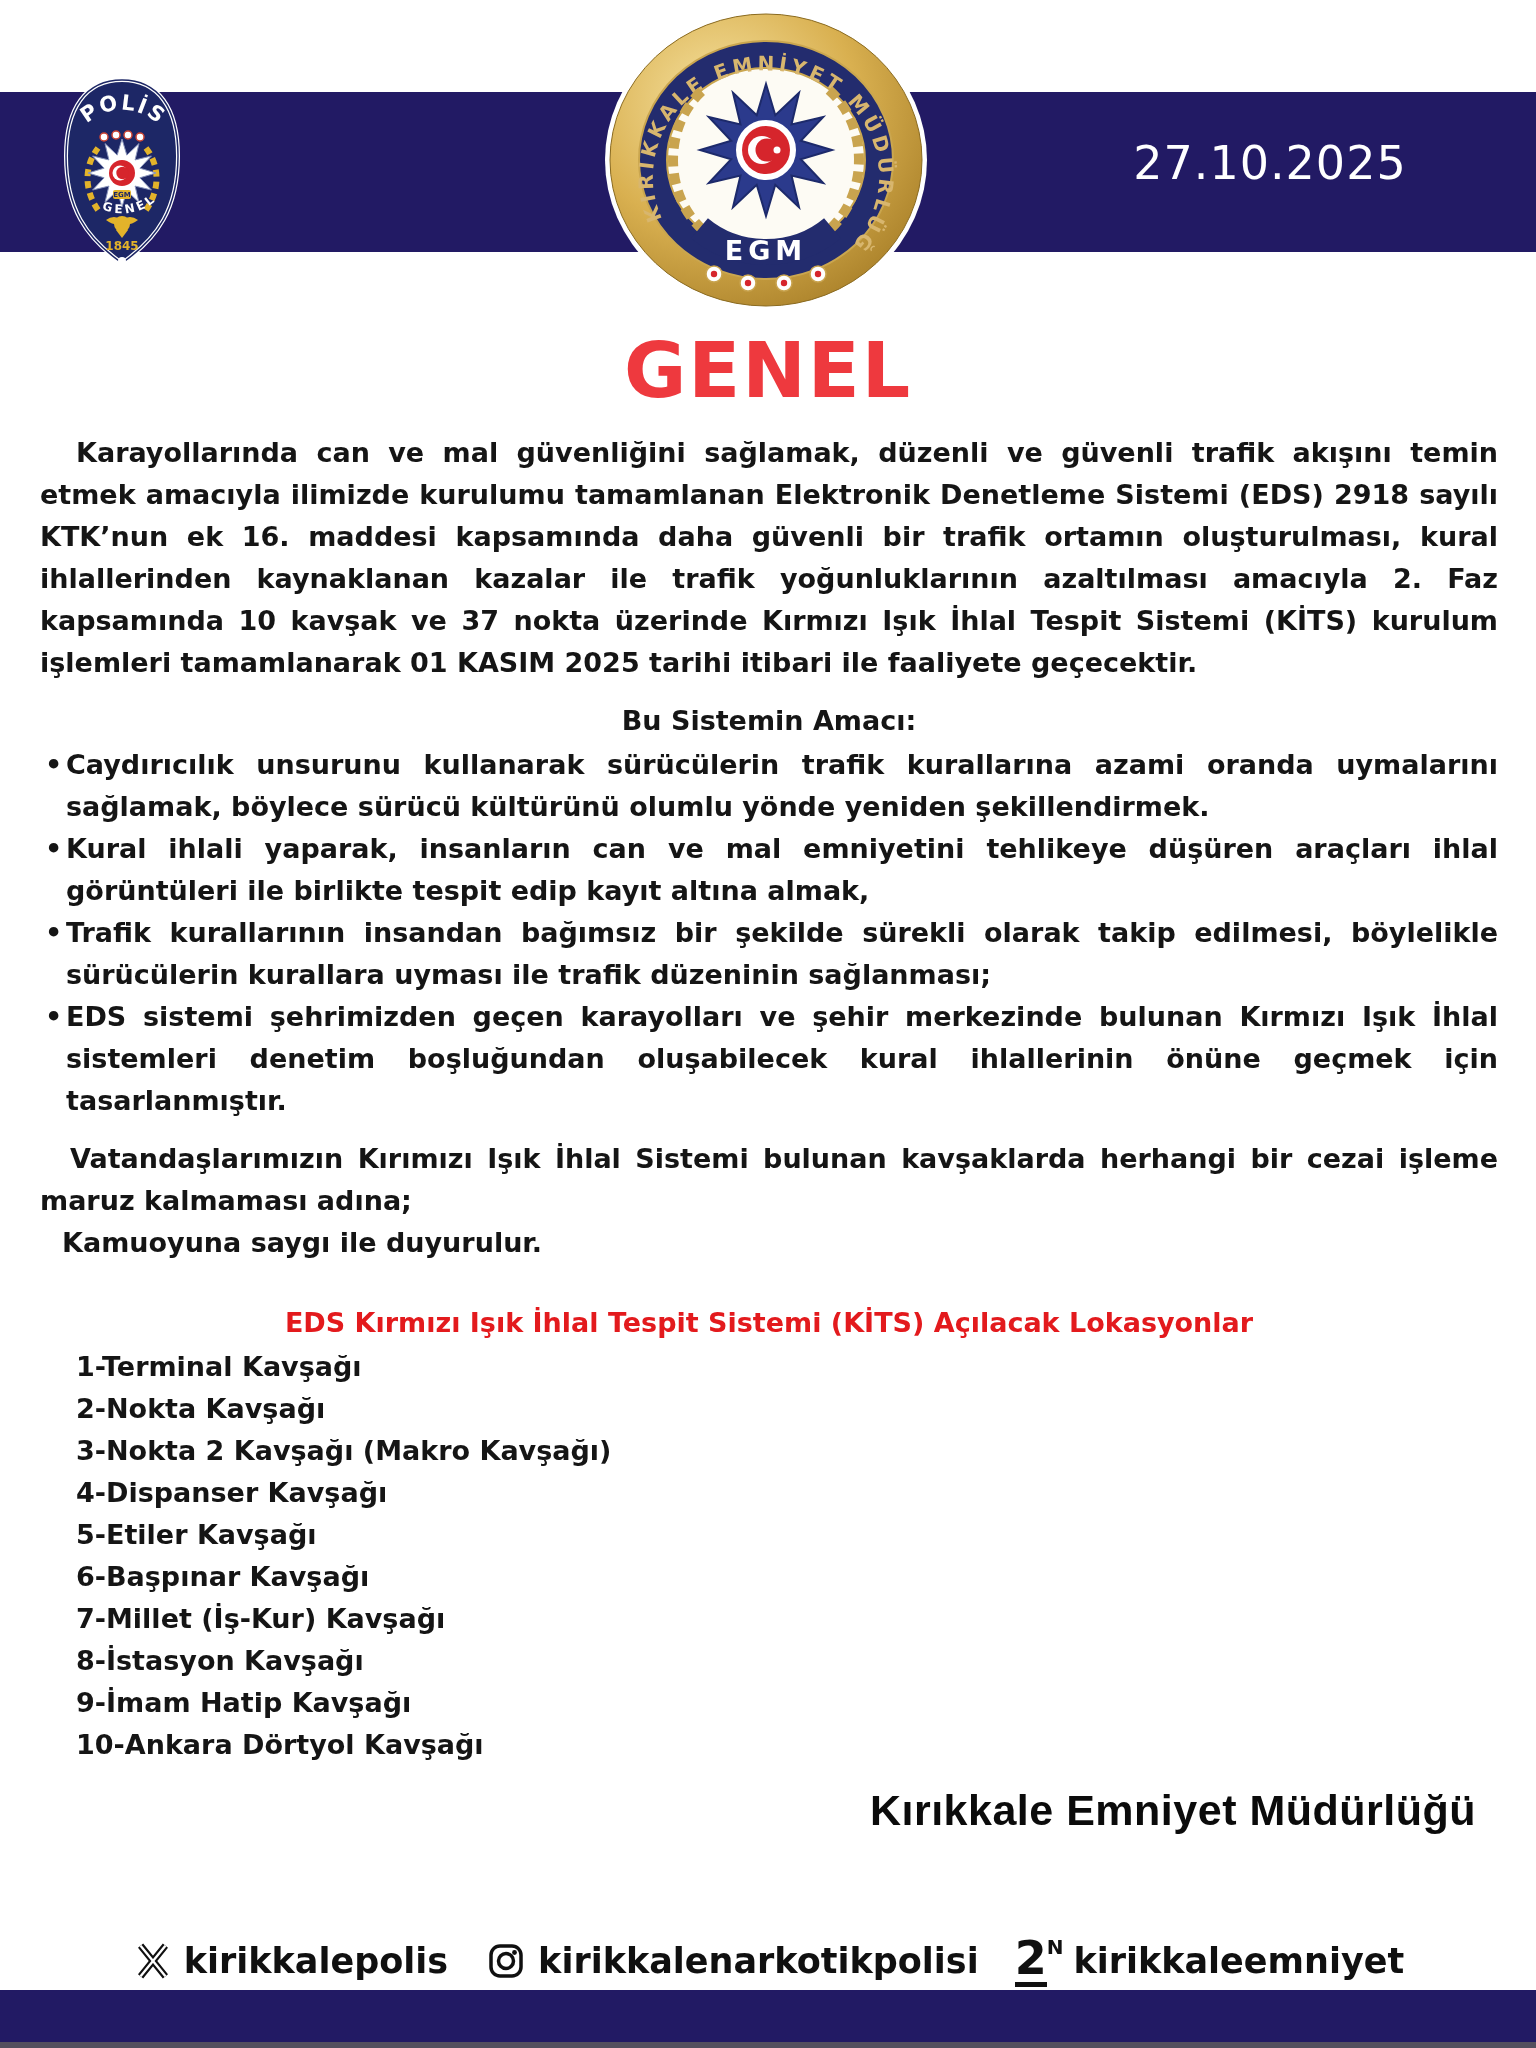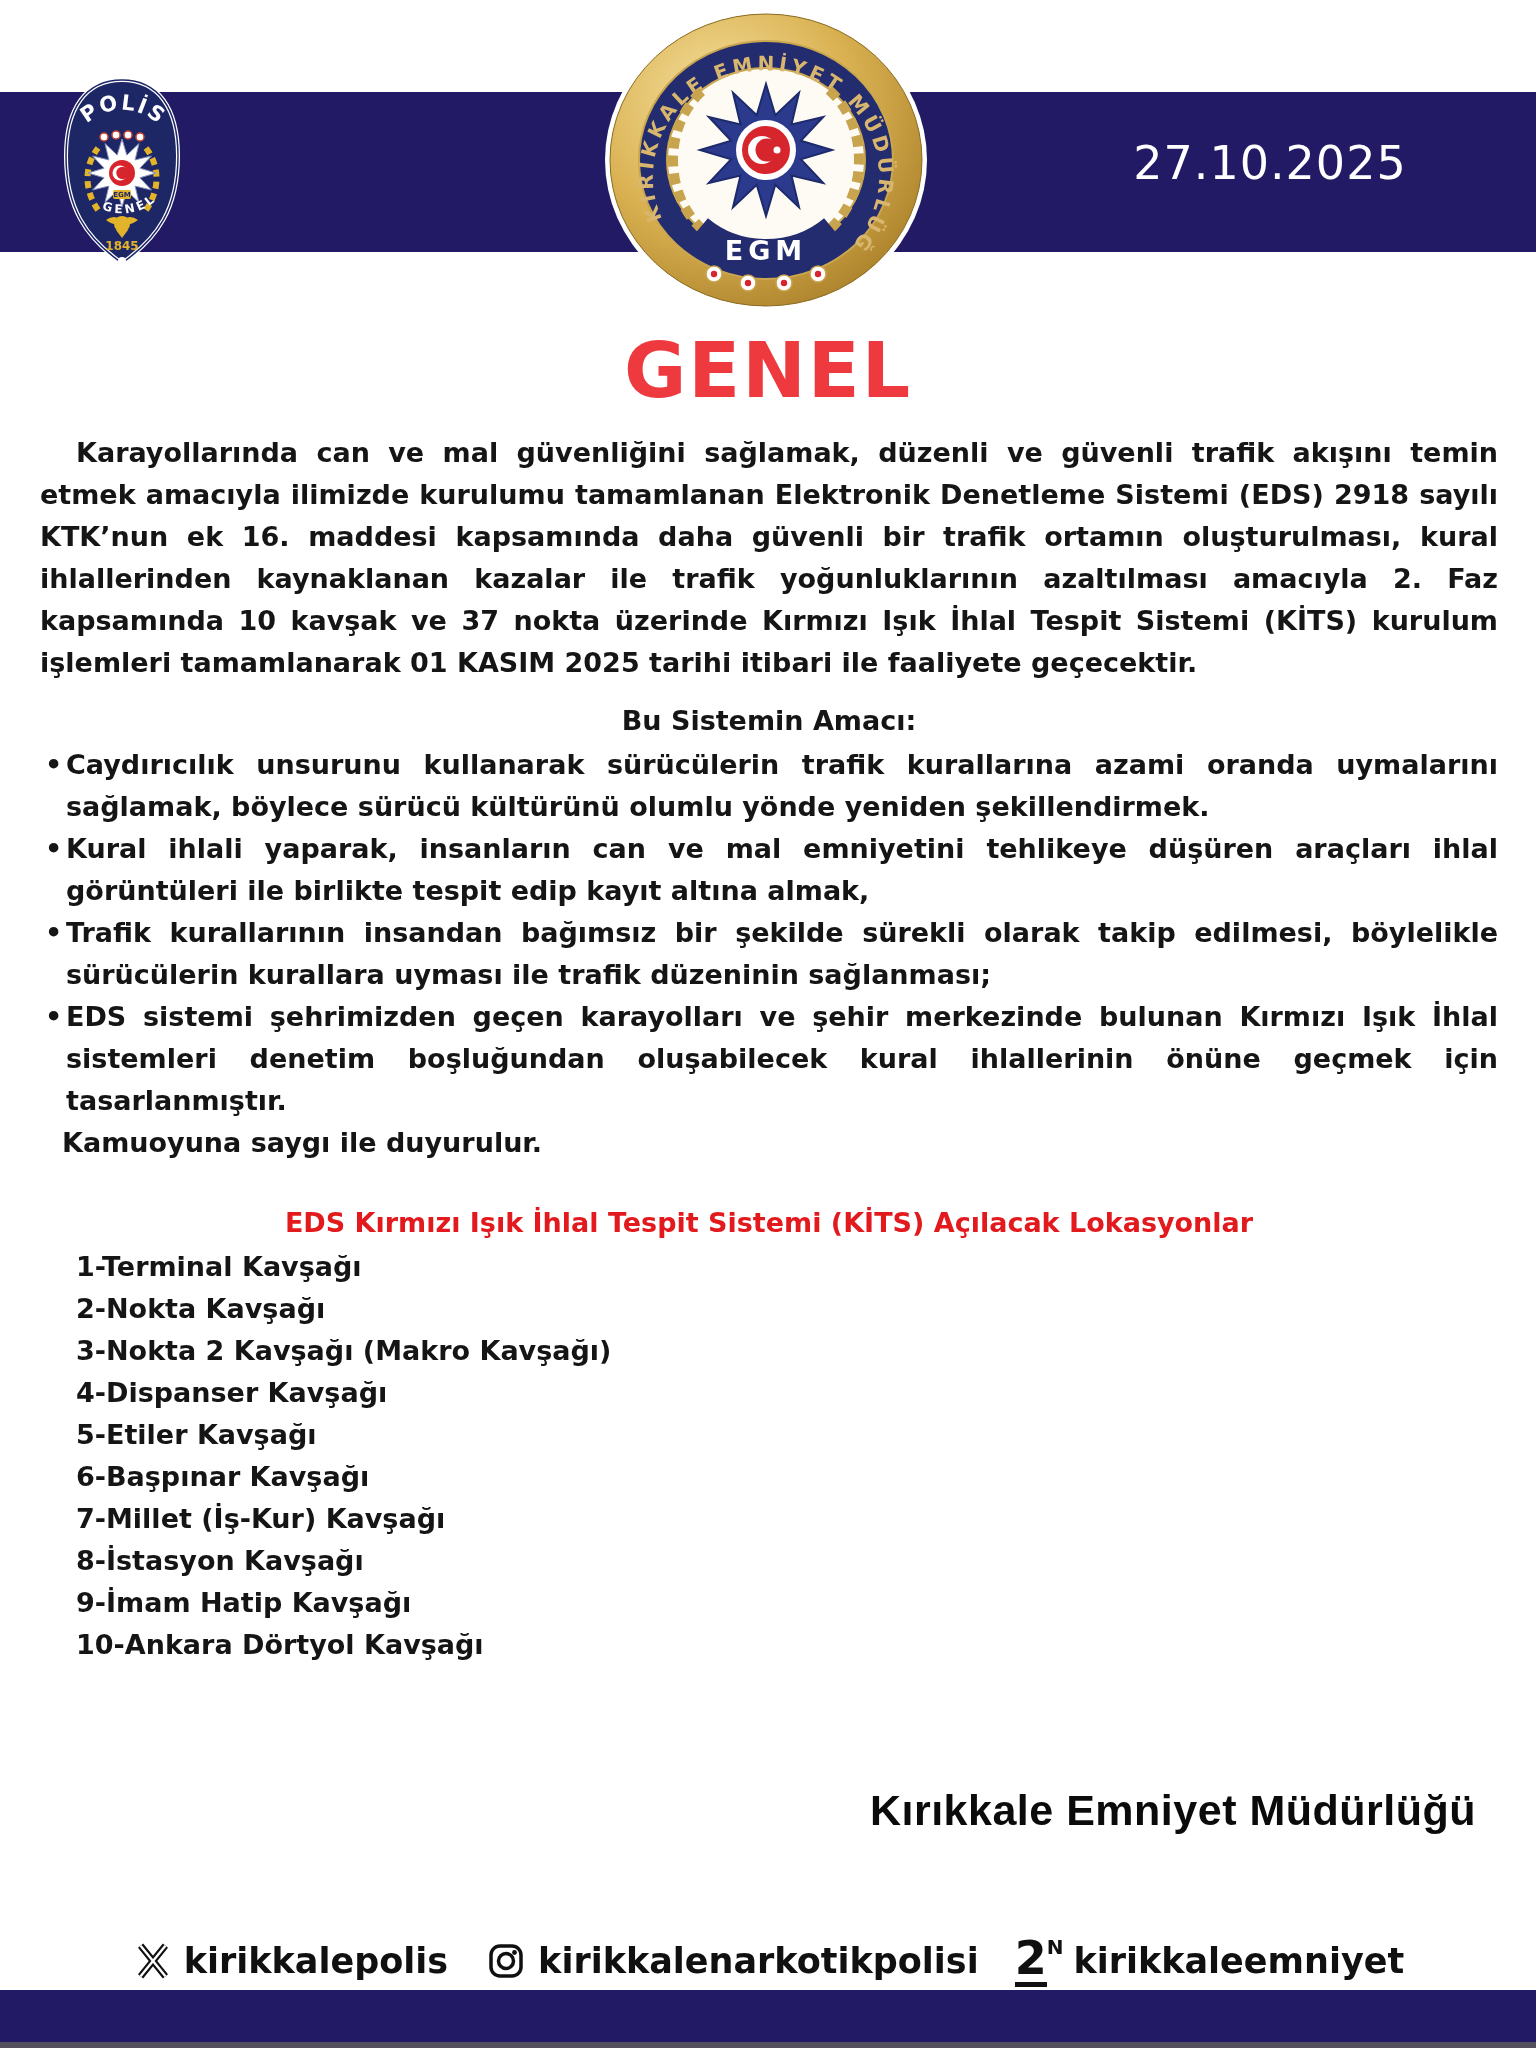--- a/index.html
+++ b/index.html
@@ -141,20 +141,21 @@
     <p class="intro">Karayollarında can ve mal güvenliğini sağlamak, düzenli ve güvenli trafik akışını temin etmek amacıyla ilimizde kurulumu tamamlanan Elektronik Denetleme Sistemi (EDS) 2918 sayılı KTK’nun ek 16. maddesi kapsamında daha güvenli bir trafik ortamın oluşturulması, kural ihlallerinden kaynaklanan kazalar ile trafik yoğunluklarının azaltılması amacıyla 2. Faz kapsamında 10 kavşak ve 37 nokta üzerinde Kırmızı Işık İhlal Tespit Sistemi (KİTS) kurulum işlemleri tamamlanarak 01 KASIM 2025 tarihi itibari ile faaliyete geçecektir.</p>
 
     <p class="purpose-heading">Bu Sistemin Amacı:</p>
     <ul class="bullets">
       <li>Caydırıcılık unsurunu kullanarak sürücülerin trafik kurallarına azami oranda uymalarını sağlamak, böylece sürücü kültürünü olumlu yönde yeniden şekillendirmek.</li>
       <li>Kural ihlali yaparak, insanların can ve mal emniyetini tehlikeye düşüren araçları ihlal görüntüleri ile birlikte tespit edip kayıt altına almak,</li>
       <li>Trafik kurallarının insandan bağımsız bir şekilde sürekli olarak takip edilmesi, böylelikle sürücülerin kurallara uyması ile trafik düzeninin sağlanması;</li>
       <li>EDS sistemi şehrimizden geçen karayolları ve şehir merkezinde bulunan Kırmızı Işık İhlal sistemleri denetim boşluğundan oluşabilecek kural ihlallerinin önüne geçmek için tasarlanmıştır.</li>
     </ul>
 
+    <p class="closing-1">Vatandaşlarımızın Kırımızı Işık İhlal Sistemi bulunan kavşaklarda herhangi bir cezai işleme maruz kalmaması adına;</p>
     <p class="closing-2">Kamuoyuna saygı ile duyurulur.</p>
 
     <p class="purpose-heading loc-heading">EDS Kırmızı Işık İhlal Tespit Sistemi (KİTS) Açılacak Lokasyonlar</p>
     <ul class="loc-list">
       <li>1-Terminal Kavşağı</li>
       <li>2-Nokta Kavşağı</li>
       <li>3-Nokta 2 Kavşağı (Makro Kavşağı)</li>
       <li>4-Dispanser Kavşağı</li>
       <li>5-Etiler Kavşağı</li>
       <li>6-Başpınar Kavşağı</li>

